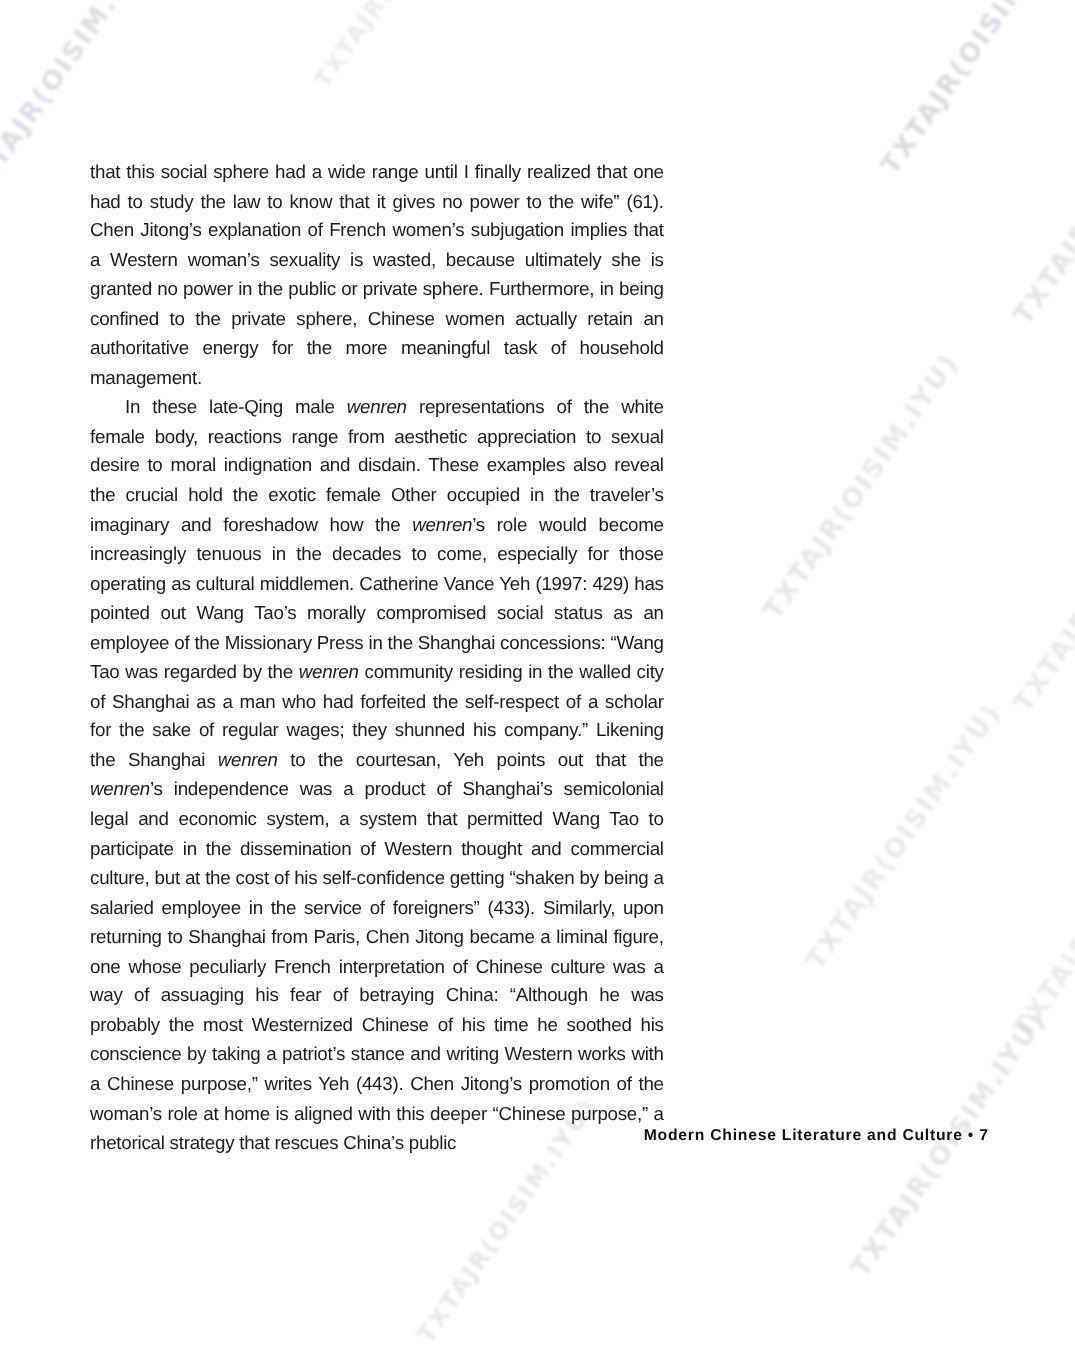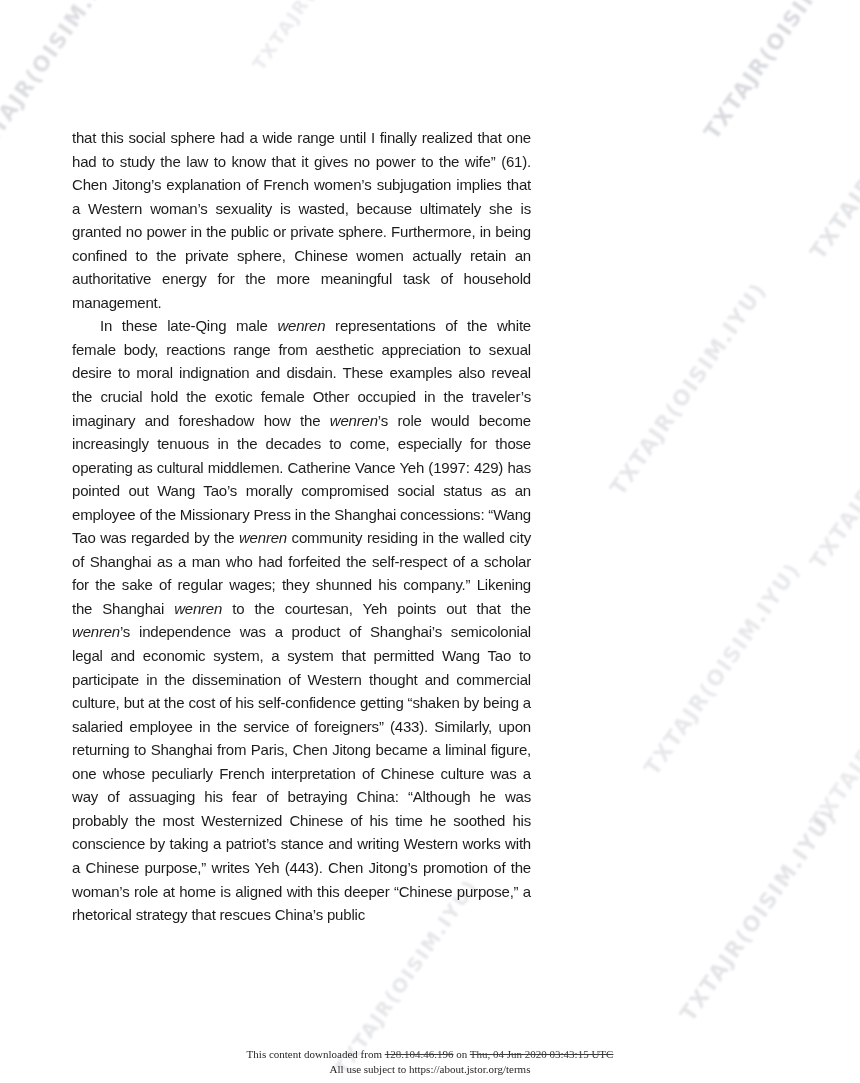--- a/index.html
+++ b/index.html
@@ -90,24 +90,16 @@
   <span class="wm" style="left:640px; top:766px; opacity:0.5;">TXTAJR(OISIM.IYU)</span>
   <span class="wm" style="left:806px; top:820px; opacity:0.45;">TXTAJR(OISIM.IYU)</span>
   <span class="wm" style="left:676px; top:1012px; opacity:0.6;">TXTAJR(OISIM.IYU)</span>
   <span class="wm" style="left:330px; top:1066px; opacity:0.55; font-size:19px;">TXTAJR(OISIM.IYU)</span>
 
   <div class="body-text">
       <p class="para">that this social sphere had a wide range until I finally realized that one had to study the law to know that it gives no power to the wife” (61). Chen Jitong’s explanation of French women’s subjugation implies that a Western woman’s sexuality is wasted, because ultimately she is granted no power in the public or private sphere. Furthermore, in being confined to the private sphere, Chinese women actually retain an authoritative energy for the more meaningful task of household management.</p>
       <p class="para indent">In these late-Qing male <i>wenren</i> representations of the white female body, reactions range from aesthetic appreciation to sexual desire to moral indignation and disdain. These examples also reveal the crucial hold the exotic female Other occupied in the traveler’s imaginary and foreshadow how the <i>wenren</i>’s role would become increasingly tenuous in the decades to come, especially for those operating as cultural middlemen. Catherine Vance Yeh (1997: 429) has pointed out Wang Tao’s morally compromised social status as an employee of the Missionary Press in the Shanghai concessions: “Wang Tao was regarded by the <i>wenren</i> community residing in the walled city of Shanghai as a man who had forfeited the self-respect of a scholar for the sake of regular wages; they shunned his company.” Likening the Shanghai <i>wenren</i> to the courtesan, Yeh points out that the <i>wenren</i>’s independence was a product of Shanghai’s semicolonial legal and economic system, a system that permitted Wang Tao to participate in the dissemination of Western thought and commercial culture, but at the cost of his self-confidence getting “shaken by being a salaried employee in the service of foreigners” (433). Similarly, upon returning to Shanghai from Paris, Chen Jitong became a liminal figure, one whose peculiarly French interpretation of Chinese culture was a way of assuaging his fear of betraying China: “Although he was probably the most Westernized Chinese of his time he soothed his conscience by taking a patriot’s stance and writing Western works with a Chinese purpose,” writes Yeh (443). Chen Jitong’s promotion of the woman’s role at home is aligned with this deeper “Chinese purpose,” a rhetorical strategy that rescues China’s public</p>
     </div>
 
+  <div class="running-footer">Modern Chinese Literature and Culture • 7</div>
 
-  <div class="scan-footer">
-    <div class="scan-line">
-      <span>This content downloaded from</span>
-      <span class="redacted">128.104.46.196</span>
-      <span>on</span>
-      <span class="redacted">Thu, 04 Jun 2020 03:43:15 UTC</span>
-    </div>
-    <div class="scan-line">All use subject to https://about.jstor.org/terms</div>
-  </div>
 
 </div>
 
 </body></html>

